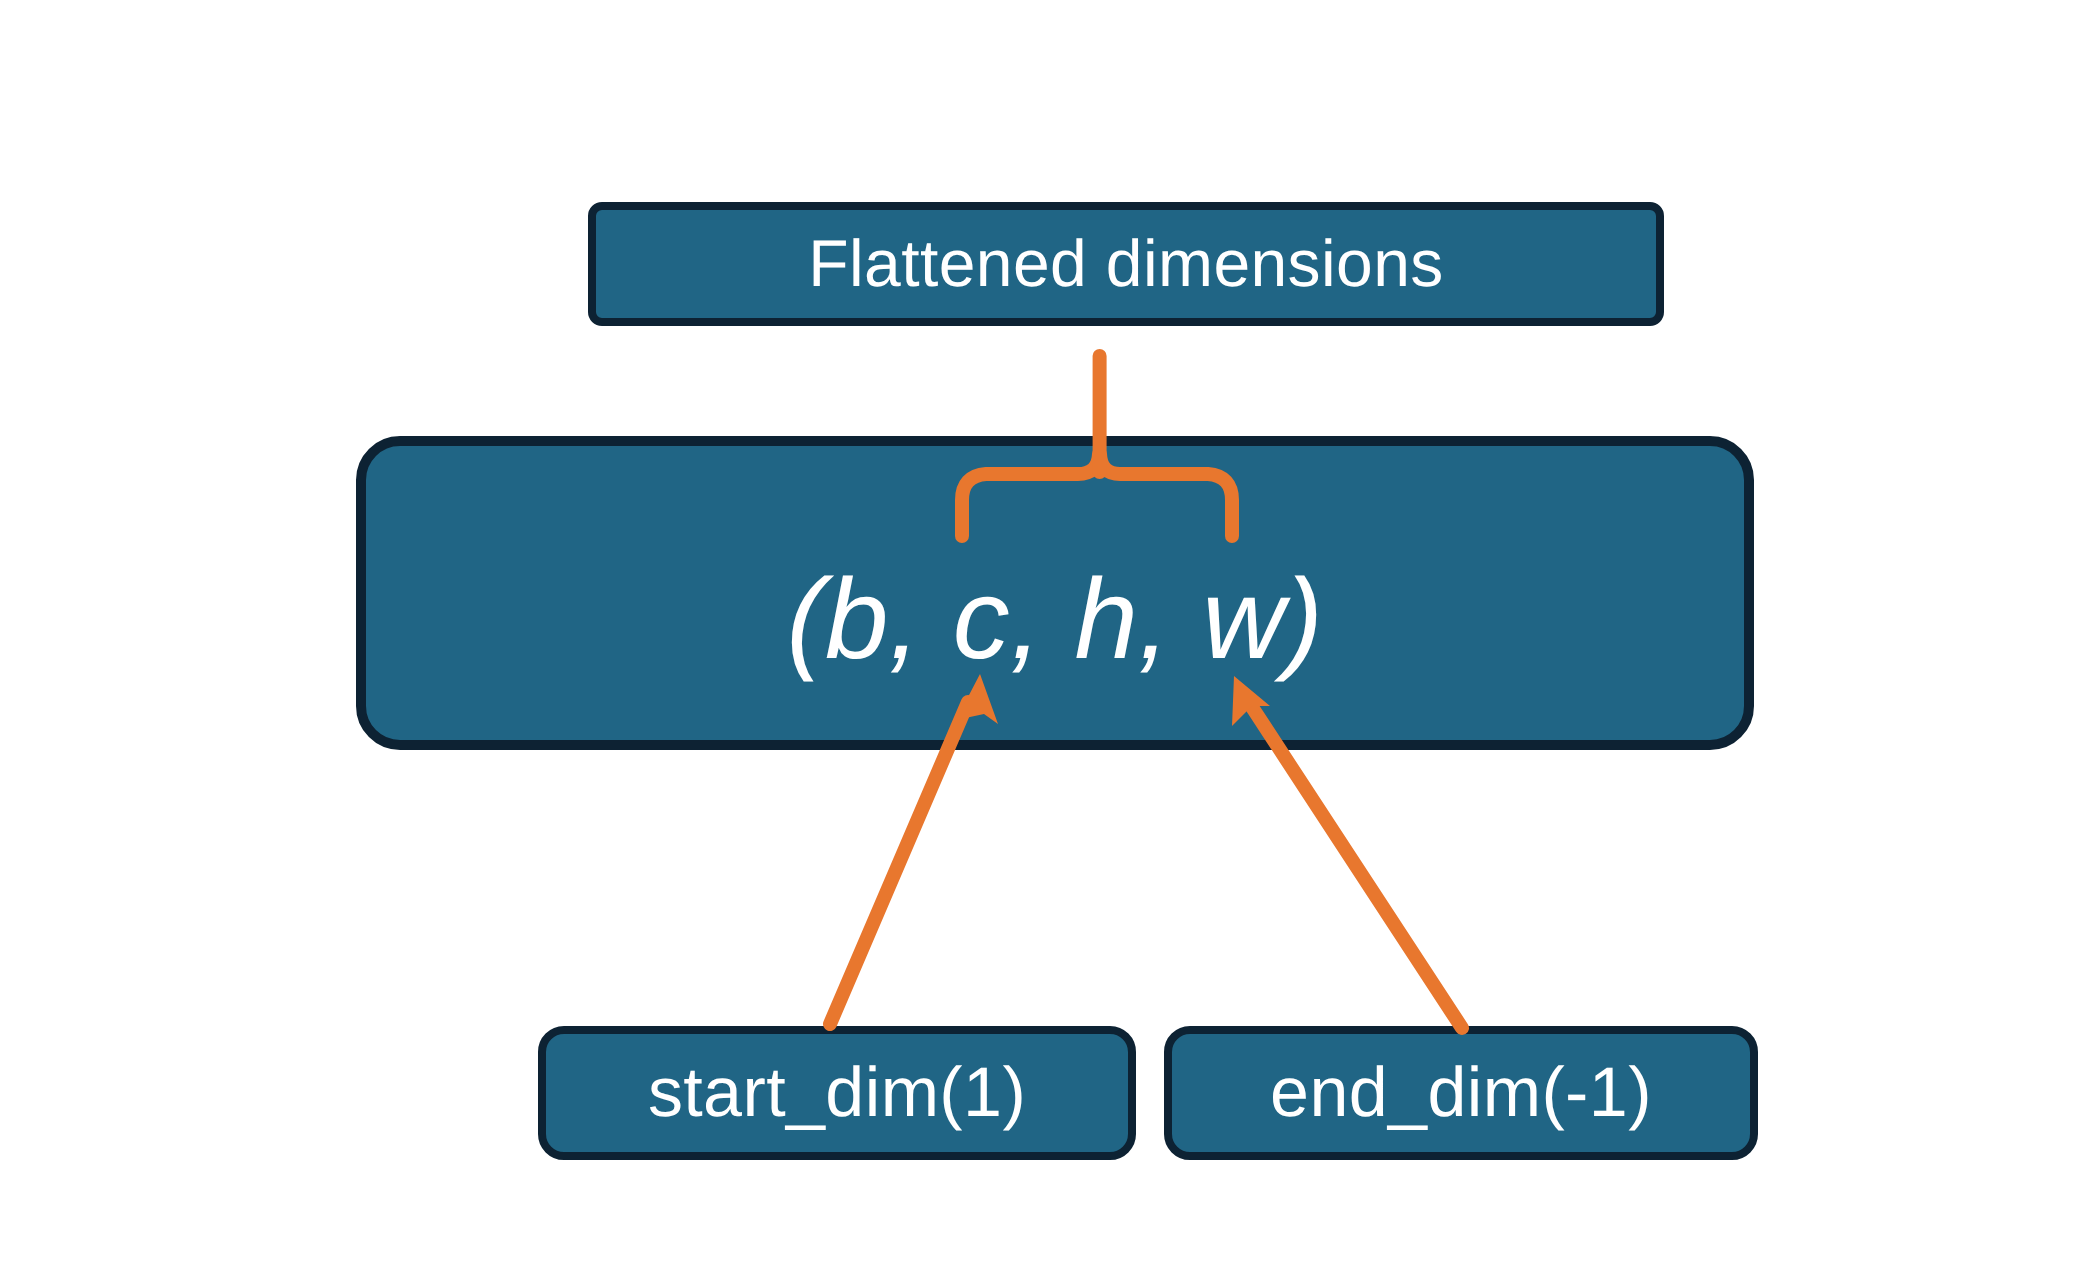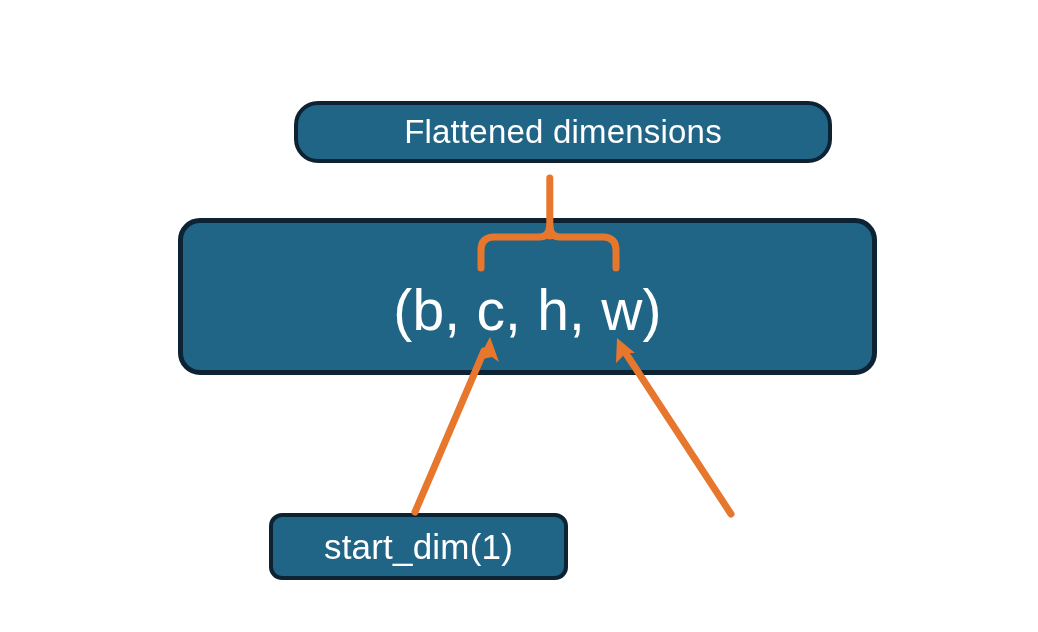--- a/index.html
+++ b/index.html
@@ -39,33 +39,34 @@
     white-space: nowrap;
     z-index: 2;
   }
 
   
   #node-flattened {
     left: 294px;
     top: 101px;
     width: 538px;
     height: 62px;
-    border-radius: 24px;
+    border-radius: 7px;
     font-size: 33px;
   }
 
   
   #node-shape {
     left: 178px;
     top: 218px;
     width: 699px;
     height: 157px;
     border-radius: 22px;
     border-width: 5px;
     font-size: 57px;
+    font-style: italic;
   }
   #node-shape .shape-text {
     position: relative;
     top: 13px;
   }
 
   
   #node-start-dim {
     left: 269px;
     top: 513px;
@@ -103,20 +104,23 @@
   </div>
 
   <div class="node" id="node-shape">
     <span class="shape-text">(b, c, h, w)</span>
   </div>
 
   <div class="node" id="node-start-dim">
     <span class="label">start_dim(1)</span>
   </div>
 
+  <div class="node" id="node-end-dim">
+    <span class="label">end_dim(-1)</span>
+  </div>
 
   <svg id="overlay" viewBox="0 0 1038 632" xmlns="http://www.w3.org/2000/svg">
 
     <g>
       <path d="M 481 268
                L 481 250
                Q 481 238 493 237
                L 539 237
                Q 549 237 549.5 227
                L 550 227

